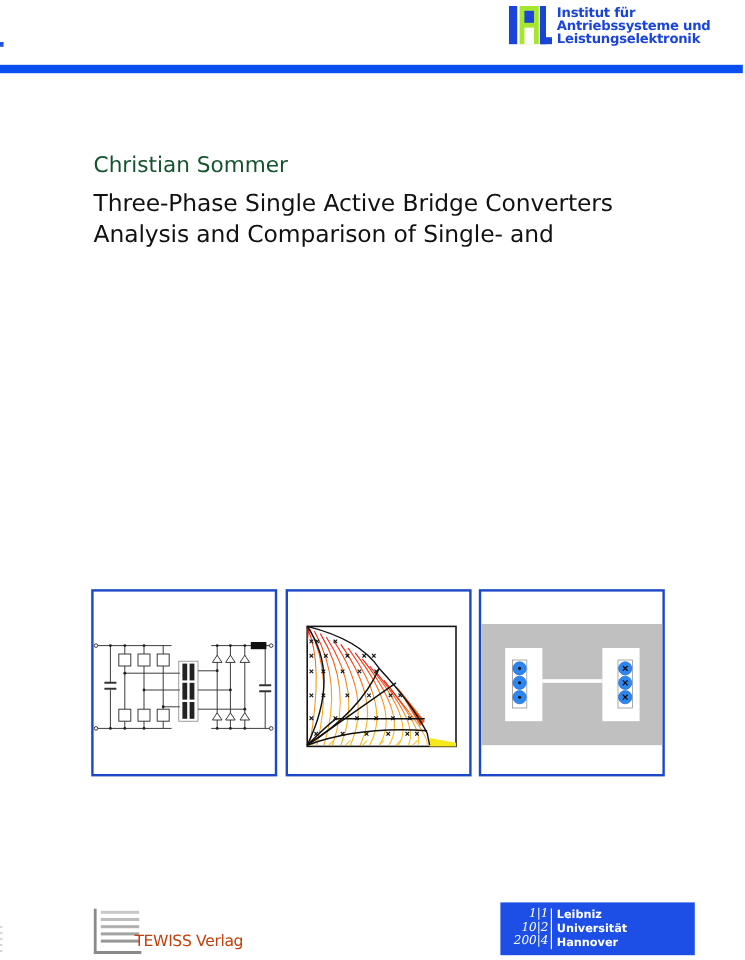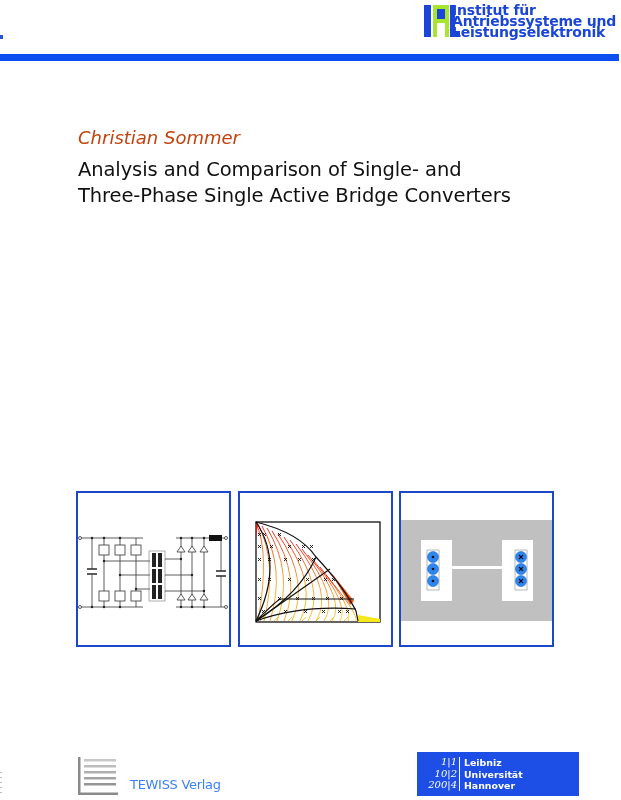--- a/index.html
+++ b/index.html
@@ -7,29 +7,29 @@
       width: 621px; height: 800px; position: relative; overflow: hidden;
       background: #ffffff;
       font-family: "DejaVu Sans", sans-serif;
       color: #111;
     }
     .abs { position: absolute; }
 
     
     .ial-logo { left: 424px; top: 5px; width: 36px; height: 32px; }
     .ial-text {
-      left: 452px; top: 5px; font-size: 14px; line-height: 11px;
+      left: 464px; top: 5px; font-size: 11px; line-height: 11px;
       color: #1a45d8; font-weight: bold; font-family: "DejaVu Sans", sans-serif;
       letter-spacing: -0.2px;
     }
     .left-tick { left: 0; top: 35px; width: 3px; height: 4px; background: #2a52d8; }
     .blue-rule { left: 0; top: 54px; width: 619px; height: 7px; background: #0b4ff0; }
 
     
-    .author { left: 78px; top: 127px; font-size: 18px; color: #c2410c; font-style: italic; }
+    .author { left: 78px; top: 127px; font-size: 18px; color: #14532d; }
     .title {
       left: 78px; top: 157px; font-size: 19.5px; line-height: 26px; color: #111;
       letter-spacing: -0.1px;
     }
     .series {
       left: 78px; top: 249px; font-size: 12.2px; line-height: 17px;
       font-style: italic; color: #111;
     }
 
     
@@ -37,21 +37,21 @@
       top: 491px; width: 151px; height: 152px;
       border: 2px solid #1c47c8; background: #fff; box-sizing: content-box;
     }
     .panel svg { display: block; }
     #panel-1 { left: 76px; }
     #panel-2 { left: 238px; }
     #panel-3 { left: 399px; }
 
     
     .tewiss-logo { left: 78px; top: 757px; width: 40px; height: 38px; }
-    .tewiss-text { left: 130px; top: 777px; font-size: 13px; color: #3b82f6; letter-spacing: -0.3px; }
+    .tewiss-text { left: 112px; top: 777px; font-size: 13px; color: #c2410c; letter-spacing: -0.3px; }
     .luh-box {
       left: 417px; top: 752px; width: 162px; height: 44px; background: #1d4fe6;
     }
     .luh-digits {
       position: absolute; left: 4px; top: 4px; width: 36px; height: 36px;
       color: #fff; font-family: "DejaVu Serif", serif; font-style: italic;
       font-size: 10px; line-height: 11.5px; text-align: right;
     }
     .luh-sep { position: absolute; left: 42px; top: 5px; width: 1px; height: 34px; background: #fff; }
     .luh-text {
@@ -81,22 +81,22 @@
   <div>Institut für</div>
   <div>Antriebssysteme und</div>
   <div>Leistungselektronik</div>
 </div>
 
 <div class="abs blue-rule"></div>
 
 <div class="abs author">Christian Sommer</div>
 
 <div class="abs title">
+  <div>Three-Phase Single Active Bridge Converters</div>
   <div>Analysis and Comparison of Single- and</div>
-  <div>Three-Phase Single Active Bridge Converters</div>
 </div>
 
 <div class="abs series">
 </div>
 
 <div class="abs panel" id="panel-1">
   <svg width="151" height="152" viewBox="0 0 151 152">
     <g stroke="#333" stroke-width="0.8" fill="none">
 
       <line x1="2" y1="45" x2="65" y2="45"></line>

